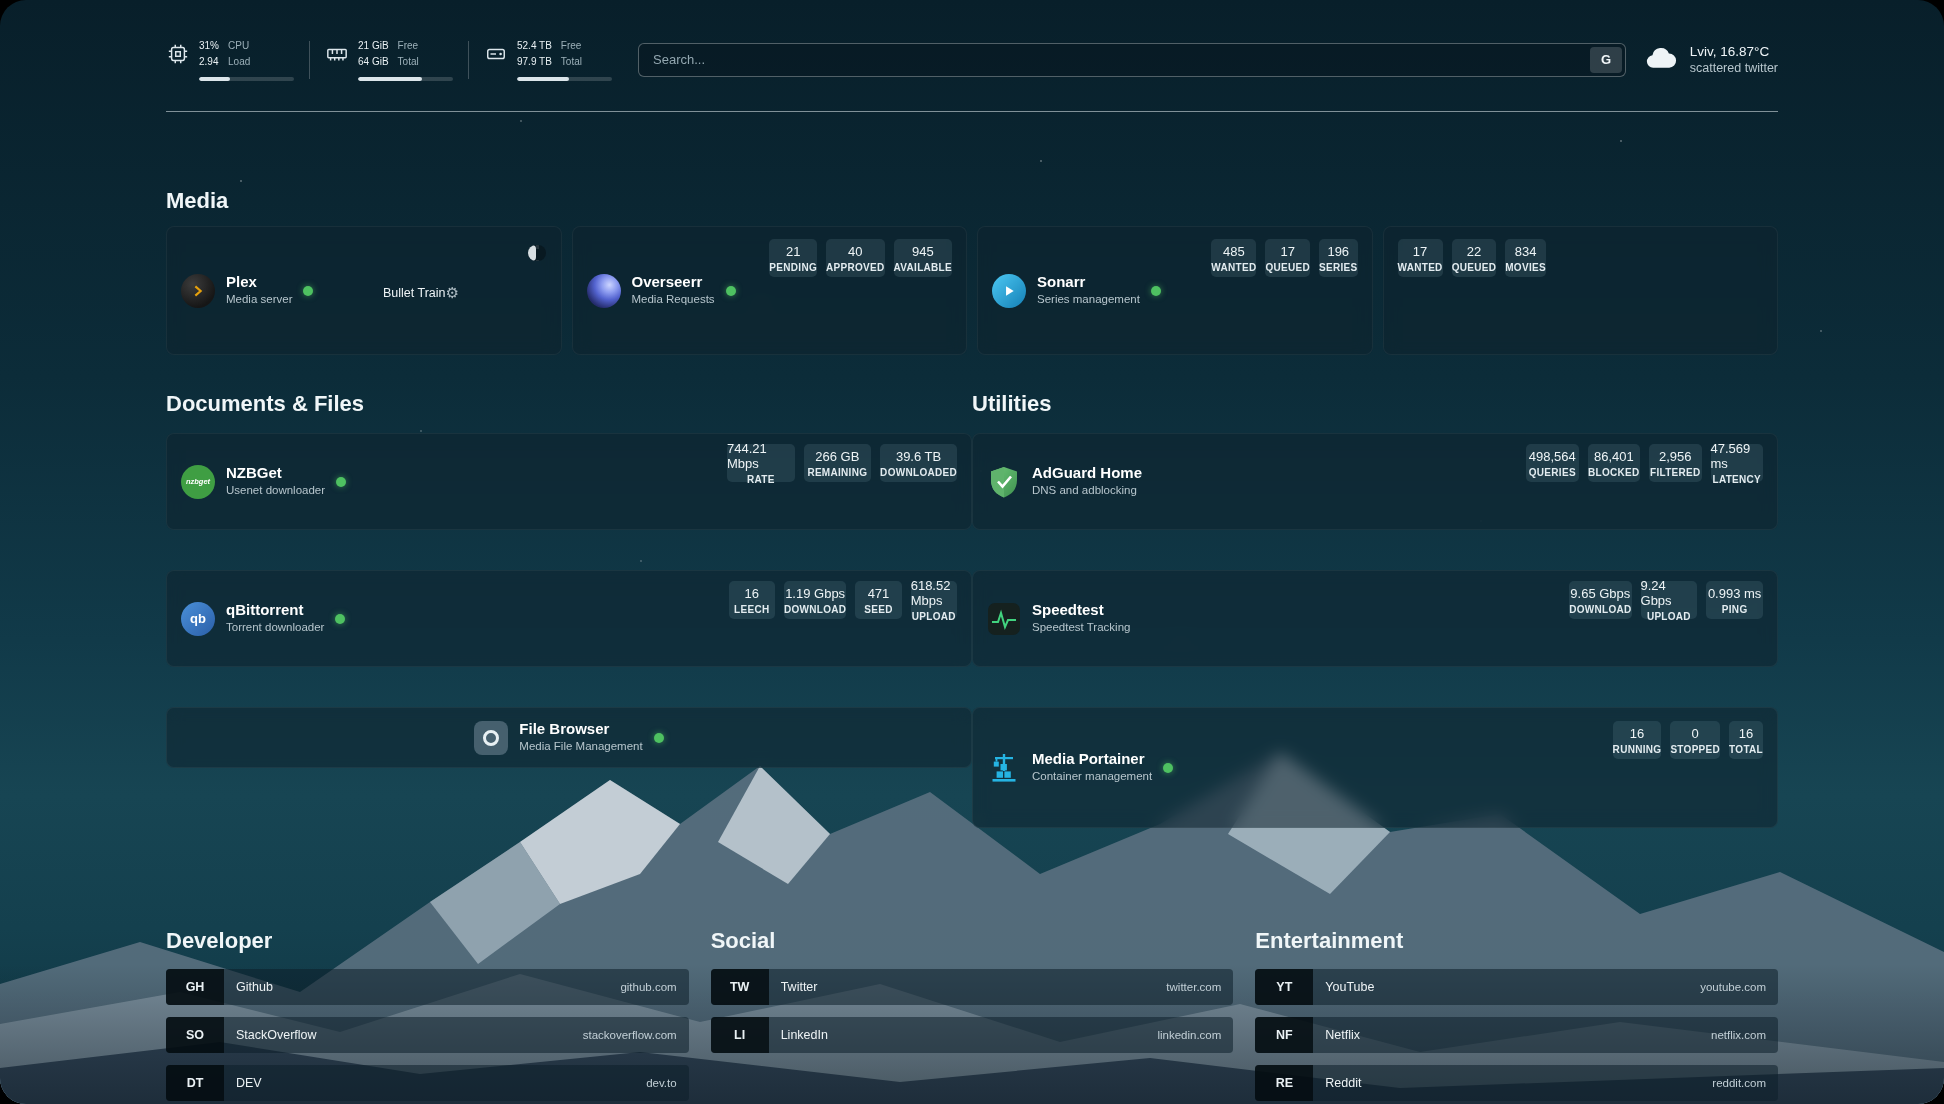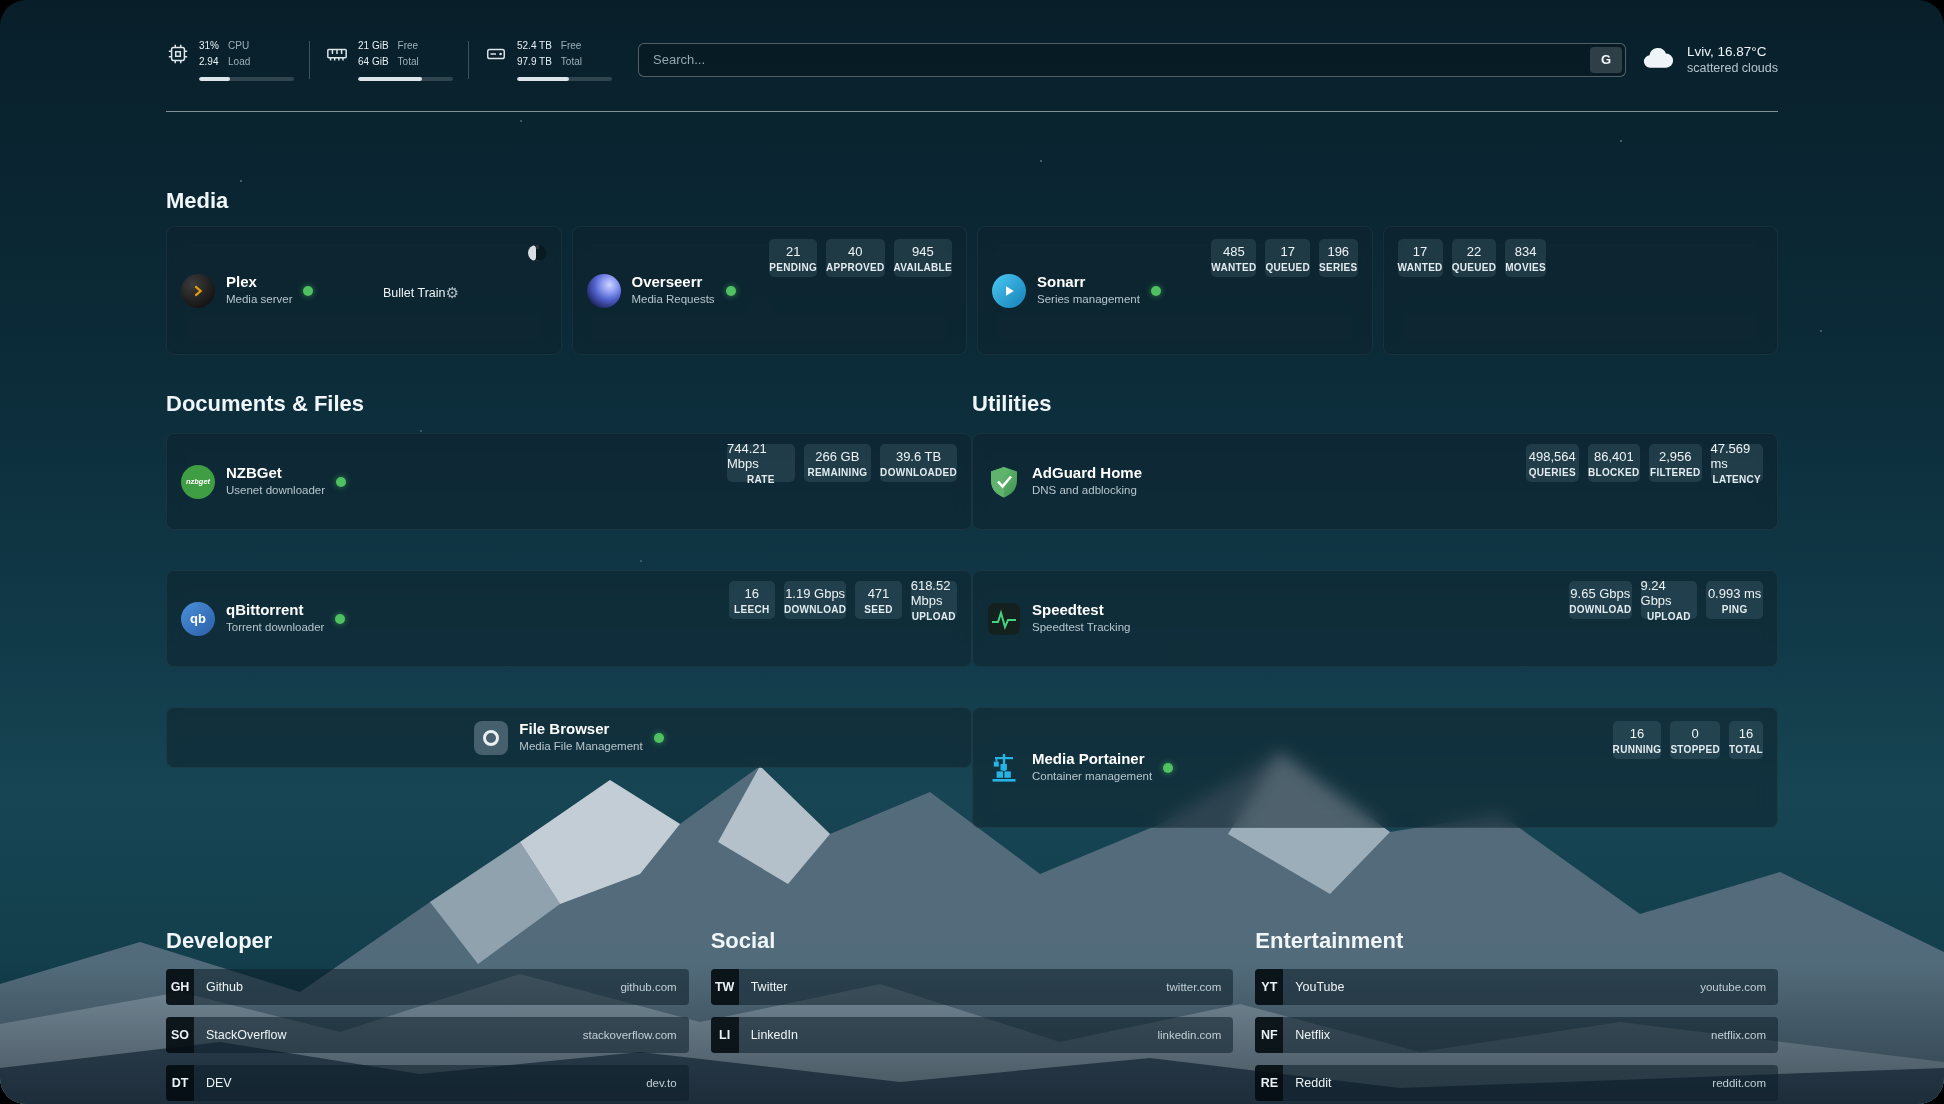--- a/index.html
+++ b/index.html
@@ -103,21 +103,21 @@
   .col .card { margin-bottom:40px; }
   .h-std { height:97px; padding:10px 14px; }
   .h-fb  { height:61px; justify-content:center; }
   .h-port{ height:121px; padding:13px 14px; }
 
   
   .bookmarks { display:grid; grid-template-columns:repeat(3,1fr); gap:22px; margin-top:60px; }
   .bm-col .sec-title { margin-bottom:15px; }
   .bm-row { display:flex; align-items:center; height:36px; border-radius:4px; overflow:hidden;
             background:rgba(13,31,41,0.55); margin-bottom:12px; cursor:pointer; text-decoration:none; }
-  .bm-icon { width:28px; height:36px; flex:none; background:rgba(3,10,14,0.8);
+  .bm-icon { width:58px; height:36px; flex:none; background:rgba(3,10,14,0.8);
              display:flex; align-items:center; justify-content:center;
              font-size:12.5px; font-weight:700; color:#eaf1f4; }
   .bm-name { margin-left:12px; font-size:12.5px; color:#eef3f5; }
   .bm-url  { margin-left:auto; margin-right:12px; font-size:11.5px; color:#c2cfd6; }
 </style>
 </head>
 <body>
 
 <div class="screen">
 
@@ -215,21 +215,21 @@
       </div>
 
       <div class="weather">
         <span>
           <svg viewBox="0 0 32 22" width="36" height="25">
               <path d="M9 20a5.5 5.5 0 0 1-.6-10.97A7.6 7.6 0 0 1 23 7.5 5.9 5.9 0 0 1 23.3 20Z" fill="#eef4f7"></path>
             </svg>
         </span>
         <div class="weather-text">
           <span class="weather-loc">Lviv, 16.87°C</span>
-          <span class="weather-cond">scattered clouds</span>
+          <span class="weather-cond">scattered twitter</span>
         </div>
       </div>
     </header>
 
     <div class="divider"></div>
 
     <h2 class="sec-title mt-media">Media</h2>
     <div class="media-grid">
 
       <div class="card media-card">

